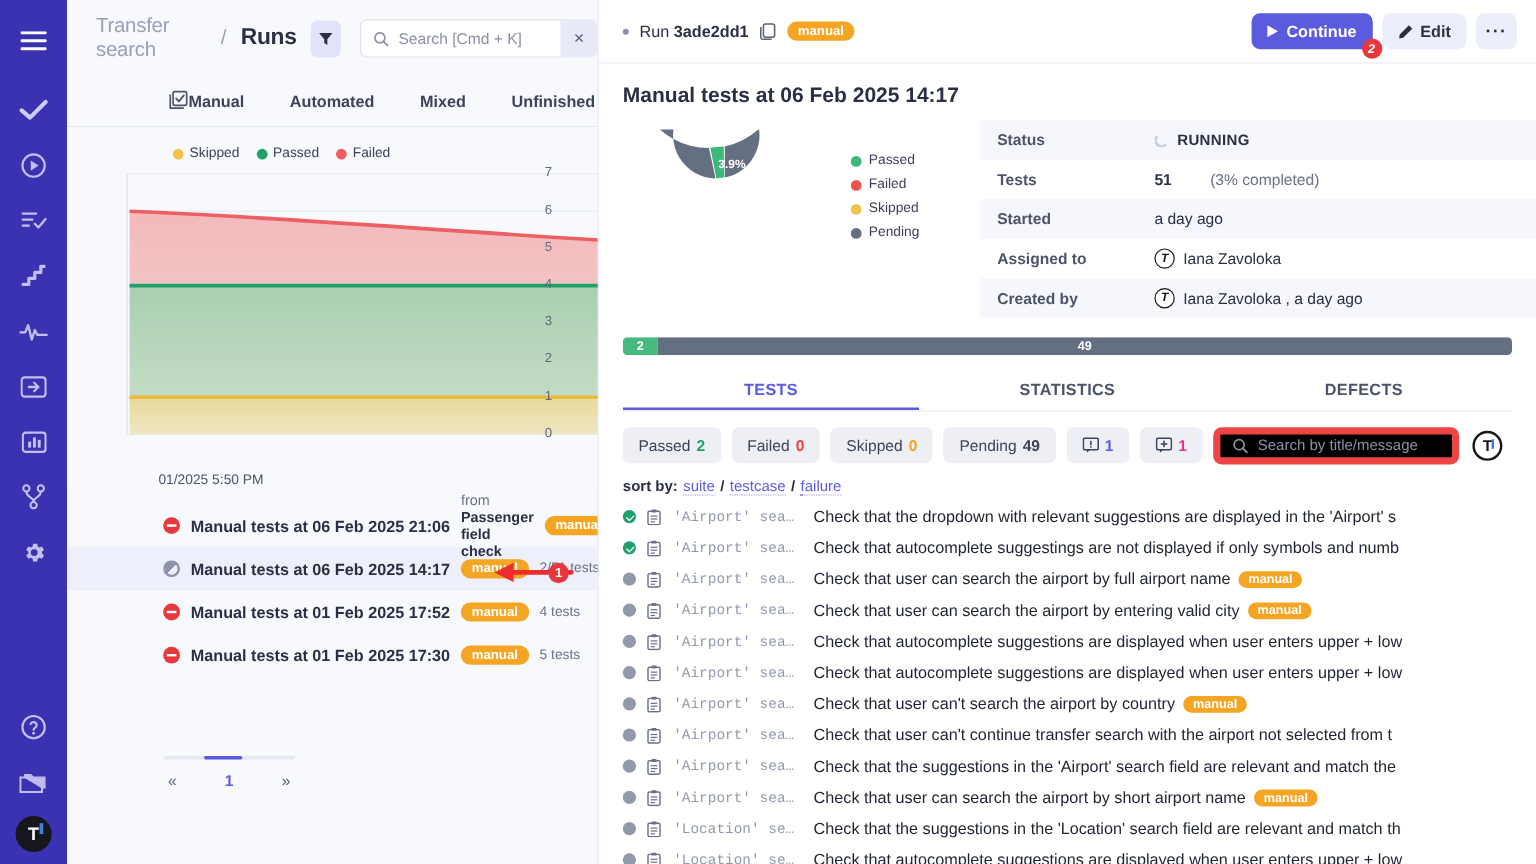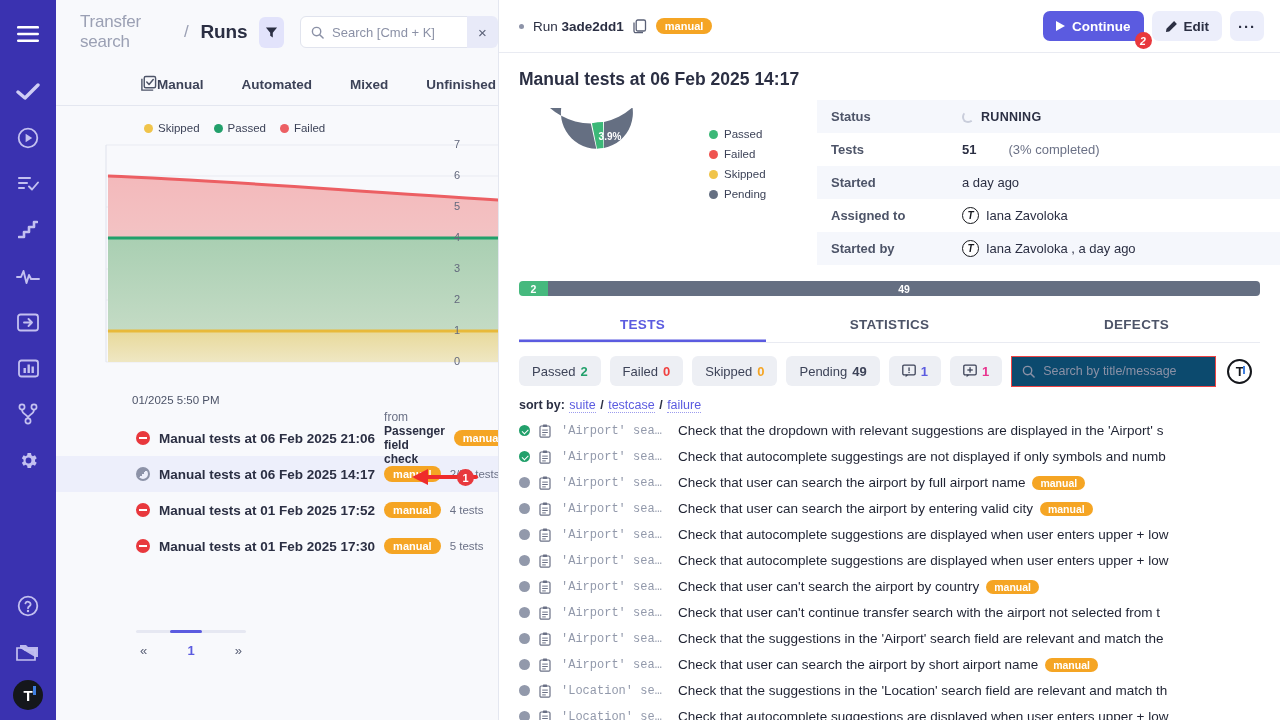--- a/index.html
+++ b/index.html
@@ -183,22 +183,22 @@
   .fchip {
     background: #edeff4; border-radius: 6px; height: 30px; padding: 0 13px;
     display: flex; align-items: center; gap: 5px; font-size: 13px; color: #3d4358;
     font-weight: 500; cursor: pointer; white-space: nowrap;
   }
   .fchip .n { font-weight: 600; }
   .n-green { color: #22a06b; } .n-red { color: #f0413f; }
   .n-amber { color: #f5a524; } .n-grey { color: #3d4358; }
   .n-blue { color: #5b5be0; } .n-pink { color: #e8338e; }
   .fsearch {
-    flex: 1 1 auto; max-width: 205px; height: 31px; border: 1px solid #ef4444; border-radius: 0;
-    display: flex; align-items: center; gap: 8px; padding: 0 10px; background: #0c4a6e;
+    flex: 1 1 auto; max-width: 205px; height: 31px; border: 6px solid #ef4444; border-radius: 7px;
+    display: flex; align-items: center; gap: 8px; padding: 0 10px; background: #000000;
   }
   .fsearch .ph { font-size: 12.5px; color: #8b91a6; }
   .av-lg {
     width: 25px; height: 25px; border-radius: 50%; background: #fff; border: 2px solid #15171c;
     display: flex; align-items: center; justify-content: center; color: #15171c;
     font-size: 13px; font-weight: 700; margin-left: 2px; position: relative; flex: 0 0 25px;
   }
   .av-lg .tick { position:absolute; right:5px; top:5px; width:2.5px; height:8px; background:#3f7fe0; }
 
   .sortby { padding: 11px 20px 6px 20px; font-size: 12.5px; color: #2b2f43; font-weight: 700; }
@@ -549,21 +549,21 @@
           <span class="info-v">a day ago</span>
         </div>
         <div class="info-row">
           <span class="info-k">Assigned to</span>
           <span class="info-v">
             <i class="av-sm">T</i>
             <span>Iana Zavoloka</span>
           </span>
         </div>
         <div class="info-row">
-          <span class="info-k">Started by</span>
+          <span class="info-k">Created by</span>
           <span class="info-v">
             <i class="av-sm">T</i>
             <span>Iana Zavoloka , a day ago</span>
           </span>
         </div>
       </div>
     </div>
 
     <div class="progress">
       <div class="seg pass" style="flex:2 1 0">2</div>

